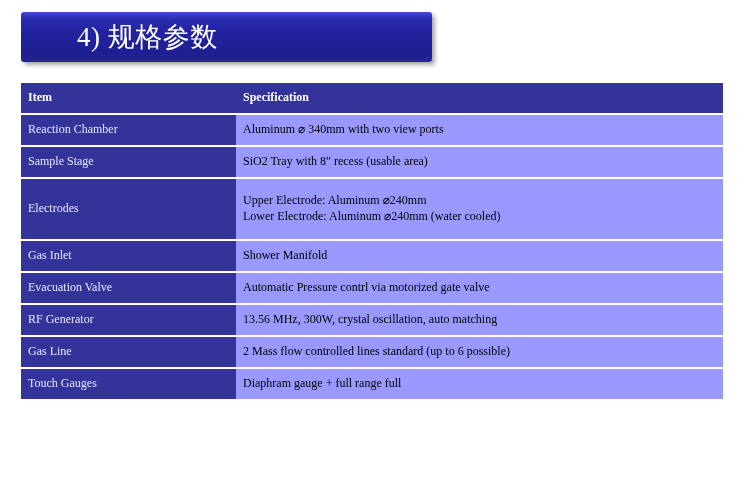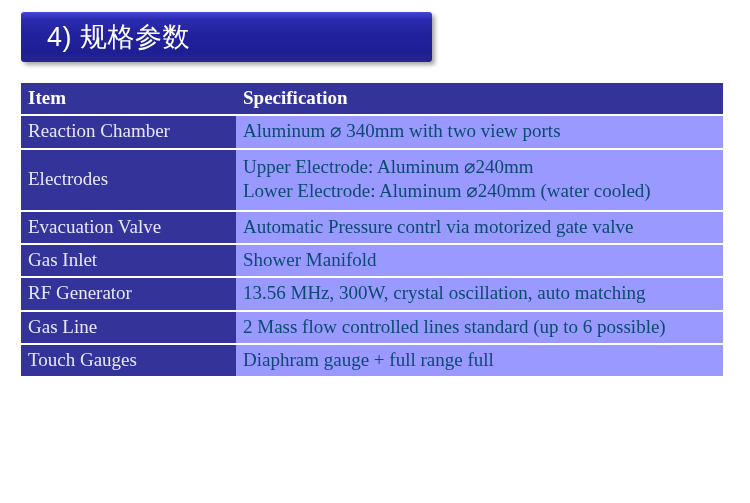--- a/index.html
+++ b/index.html
@@ -34,42 +34,43 @@
     box-sizing: border-box;
     display: flex;
     align-items: center;
   }
   #slide-title-text {
     color: #ffffff;
     font-size: 27px;
     line-height: 1;
     padding-left: 26px;
     letter-spacing: 0.5px;
-    font-family: Liberation Sans, sans-serif;
+    font-family: Liberation Serif, serif;
     white-space: nowrap;
+    margin-left: 30px;
   }
 
   
   #spec-table {
     position: absolute;
     left: 21px;
     top: 81px;
     width: 702px;
     border-collapse: separate;
     border-spacing: 0px 2px;
     table-layout: fixed;
   }
   #spec-table col.col-item  { width: 215px; }
   #spec-table col.col-spec  { width: 487px; }
 
   #spec-table th,
   #spec-table td {
     padding: 3px 0 4px 7px;
     vertical-align: middle;
-    font-size: 19px;
+    font-size: 12px;
     line-height: 1.28;
     border: 0;
     box-sizing: border-box;
   }
 
   
   .hdr-cell {
     background: #333399;
     color: #ffffff;
     font-weight: bold;
@@ -83,21 +84,21 @@
   
   .item-cell {
     background: #333399;
     color: #e8e8ff;
     border-right: 2px solid #ffffff;
     height: 26px;
   }
   
   .spec-cell {
     background: #9999ff;
-    color: #0c4a6e;
+    color: #000000;
     height: 30px;
     margin-left: 32px;
   }
   tr.tall-row .item-cell,
   tr.tall-row .spec-cell {
     height: 60px;
   }
   .spec-line { display: block; }
 </style>
 </head>
@@ -118,37 +119,43 @@
       <th class="hdr-cell">Specification</th>
     </tr>
   </thead>
   <tbody id="spec-table-body">
       <tr>
         <td class="item-cell">Reaction Chamber</td>
         <td class="spec-cell">
           <span class="spec-line">Aluminum ⌀ 340mm with two view ports</span>
         </td>
       </tr>
+      <tr>
+        <td class="item-cell">Sample Stage</td>
+        <td class="spec-cell">
+          <span class="spec-line">SiO2 Tray with 8" recess (usable area)</span>
+        </td>
+      </tr>
       <tr class="tall-row">
         <td class="item-cell">Electrodes</td>
         <td class="spec-cell">
           <span class="spec-line">Upper Electrode: Aluminum ⌀240mm</span>
           <span class="spec-line">Lower Electrode: Aluminum ⌀240mm (water cooled)</span>
         </td>
       </tr>
       <tr>
+        <td class="item-cell">Gas Inlet</td>
+        <td class="spec-cell">
+          <span class="spec-line">Shower Manifold</span>
+        </td>
+      </tr>
+      <tr>
         <td class="item-cell">Evacuation Valve</td>
         <td class="spec-cell">
           <span class="spec-line">Automatic Pressure contrl via motorized gate valve</span>
-        </td>
-      </tr>
-      <tr>
-        <td class="item-cell">Gas Inlet</td>
-        <td class="spec-cell">
-          <span class="spec-line">Shower Manifold</span>
         </td>
       </tr>
       <tr>
         <td class="item-cell">RF Generator</td>
         <td class="spec-cell">
           <span class="spec-line">13.56 MHz, 300W, crystal oscillation, auto matching</span>
         </td>
       </tr>
       <tr>
         <td class="item-cell">Gas Line</td>

